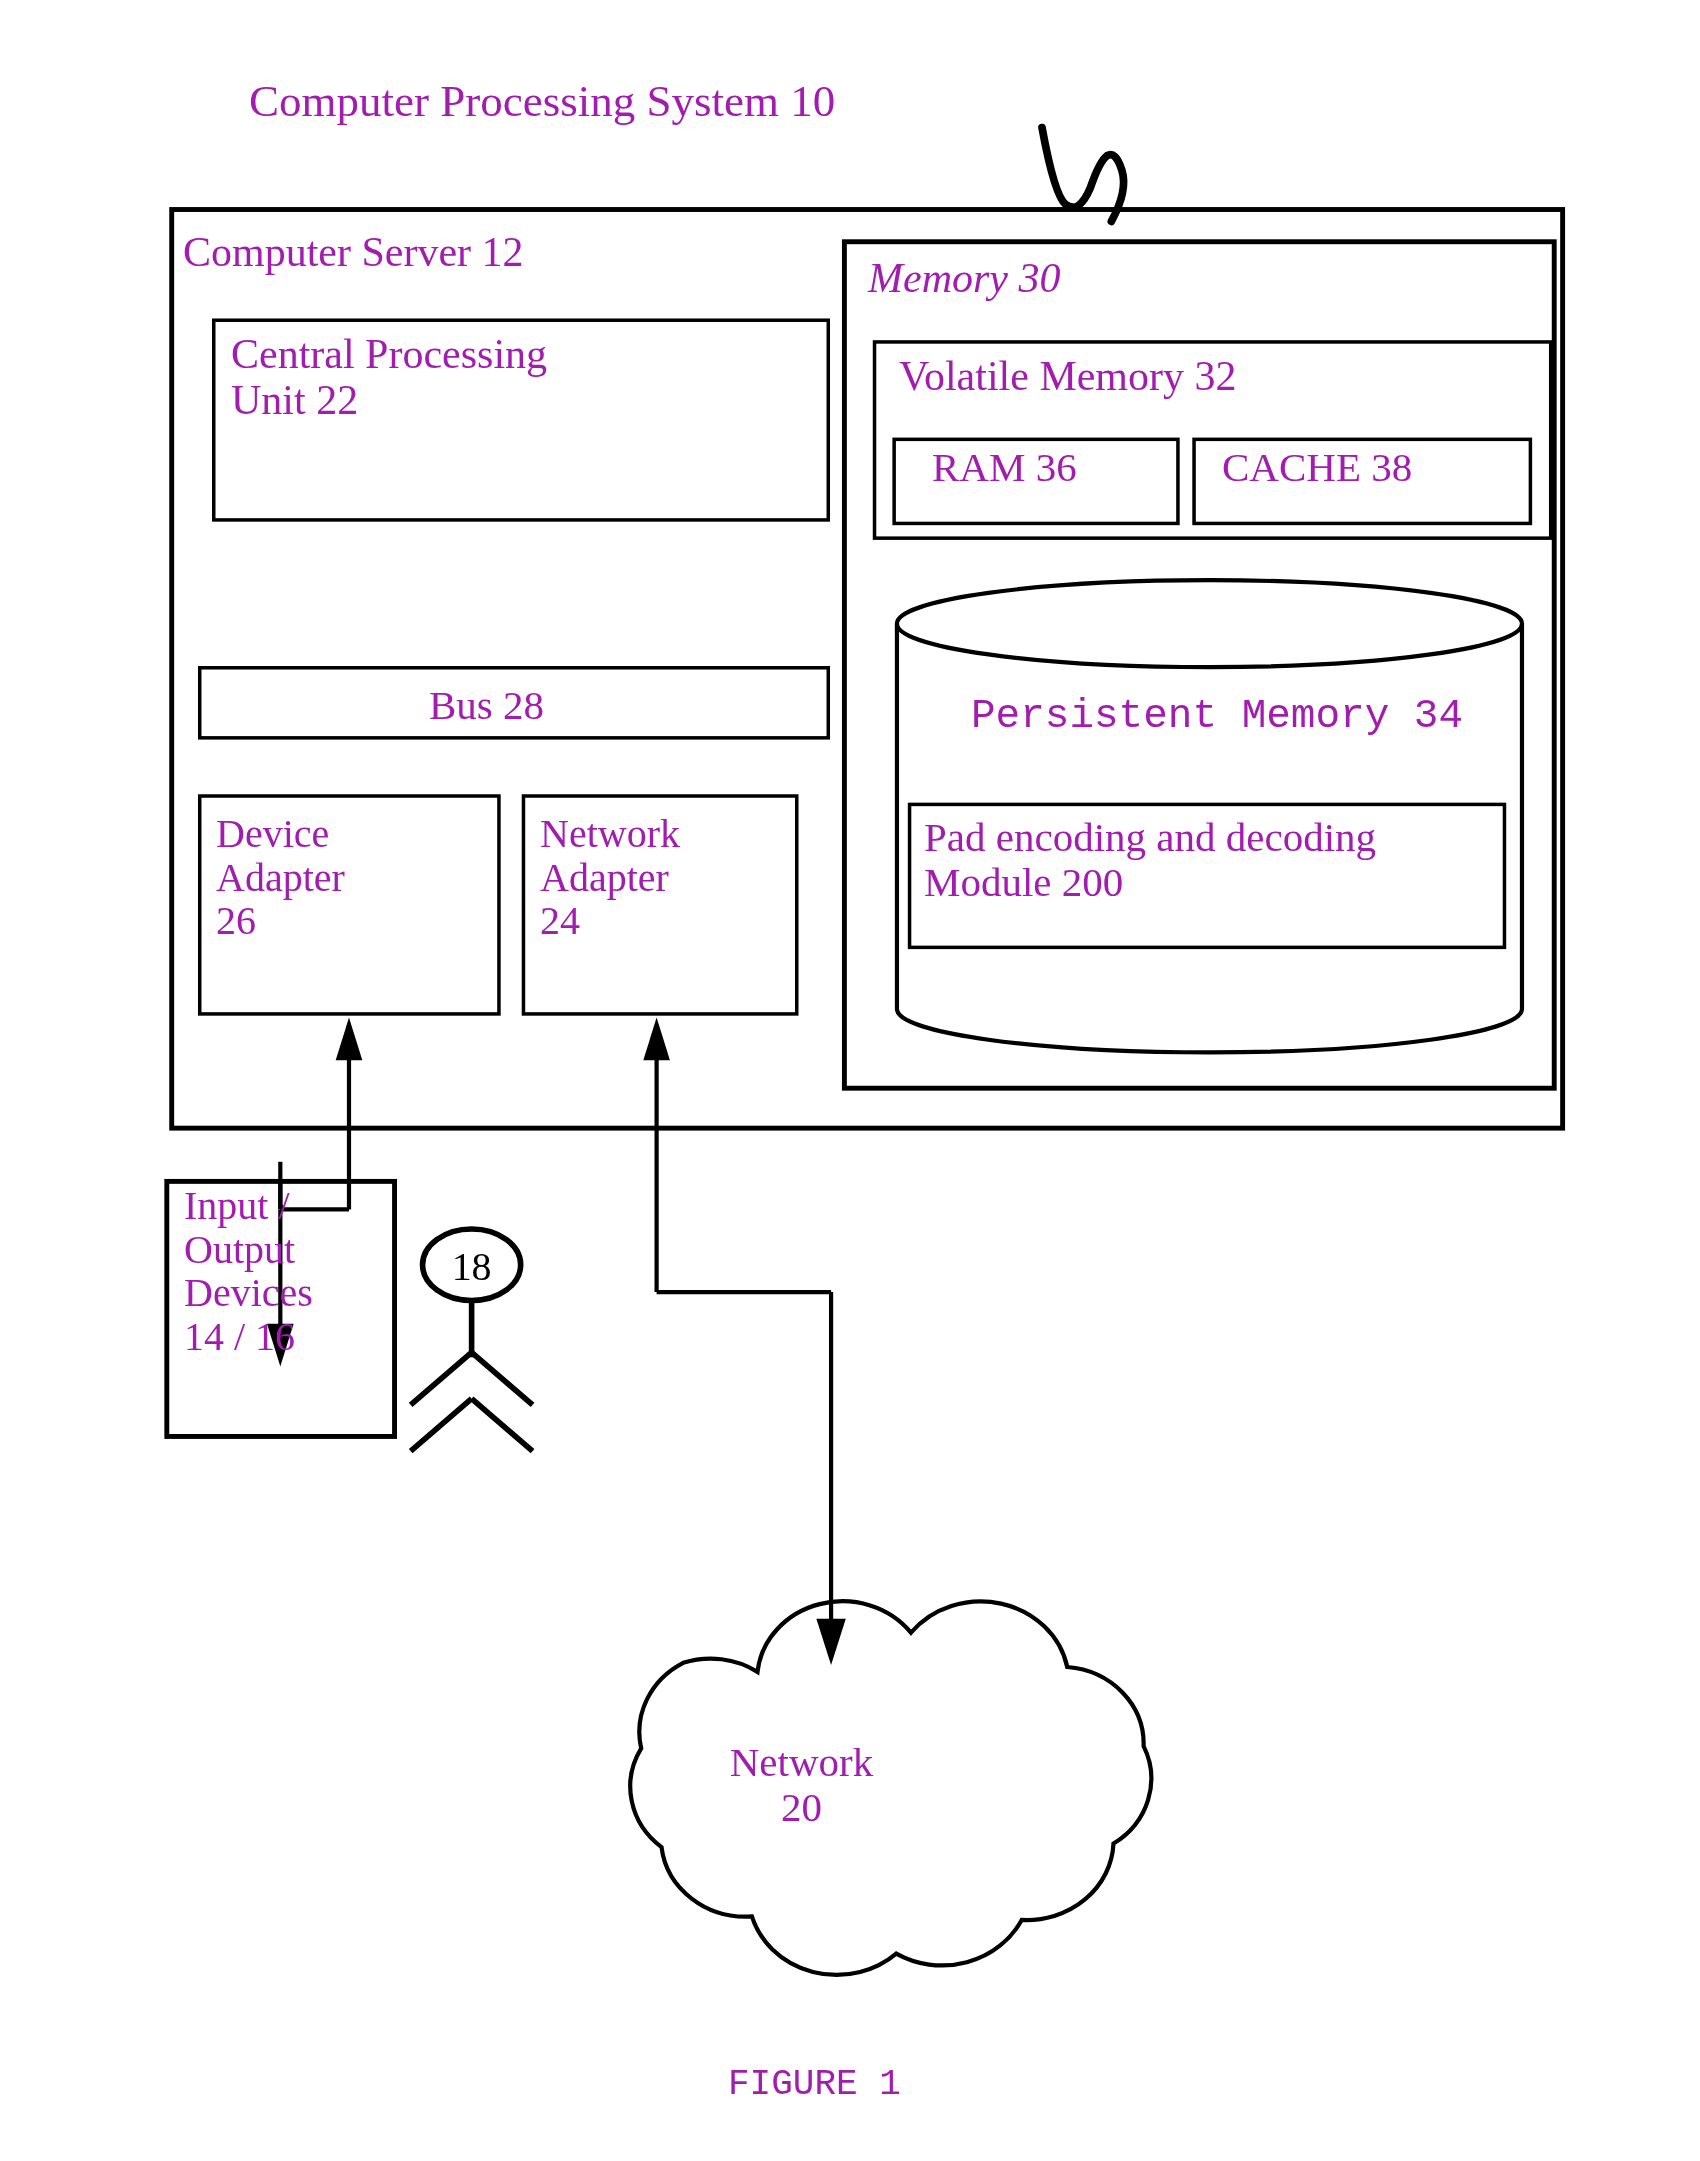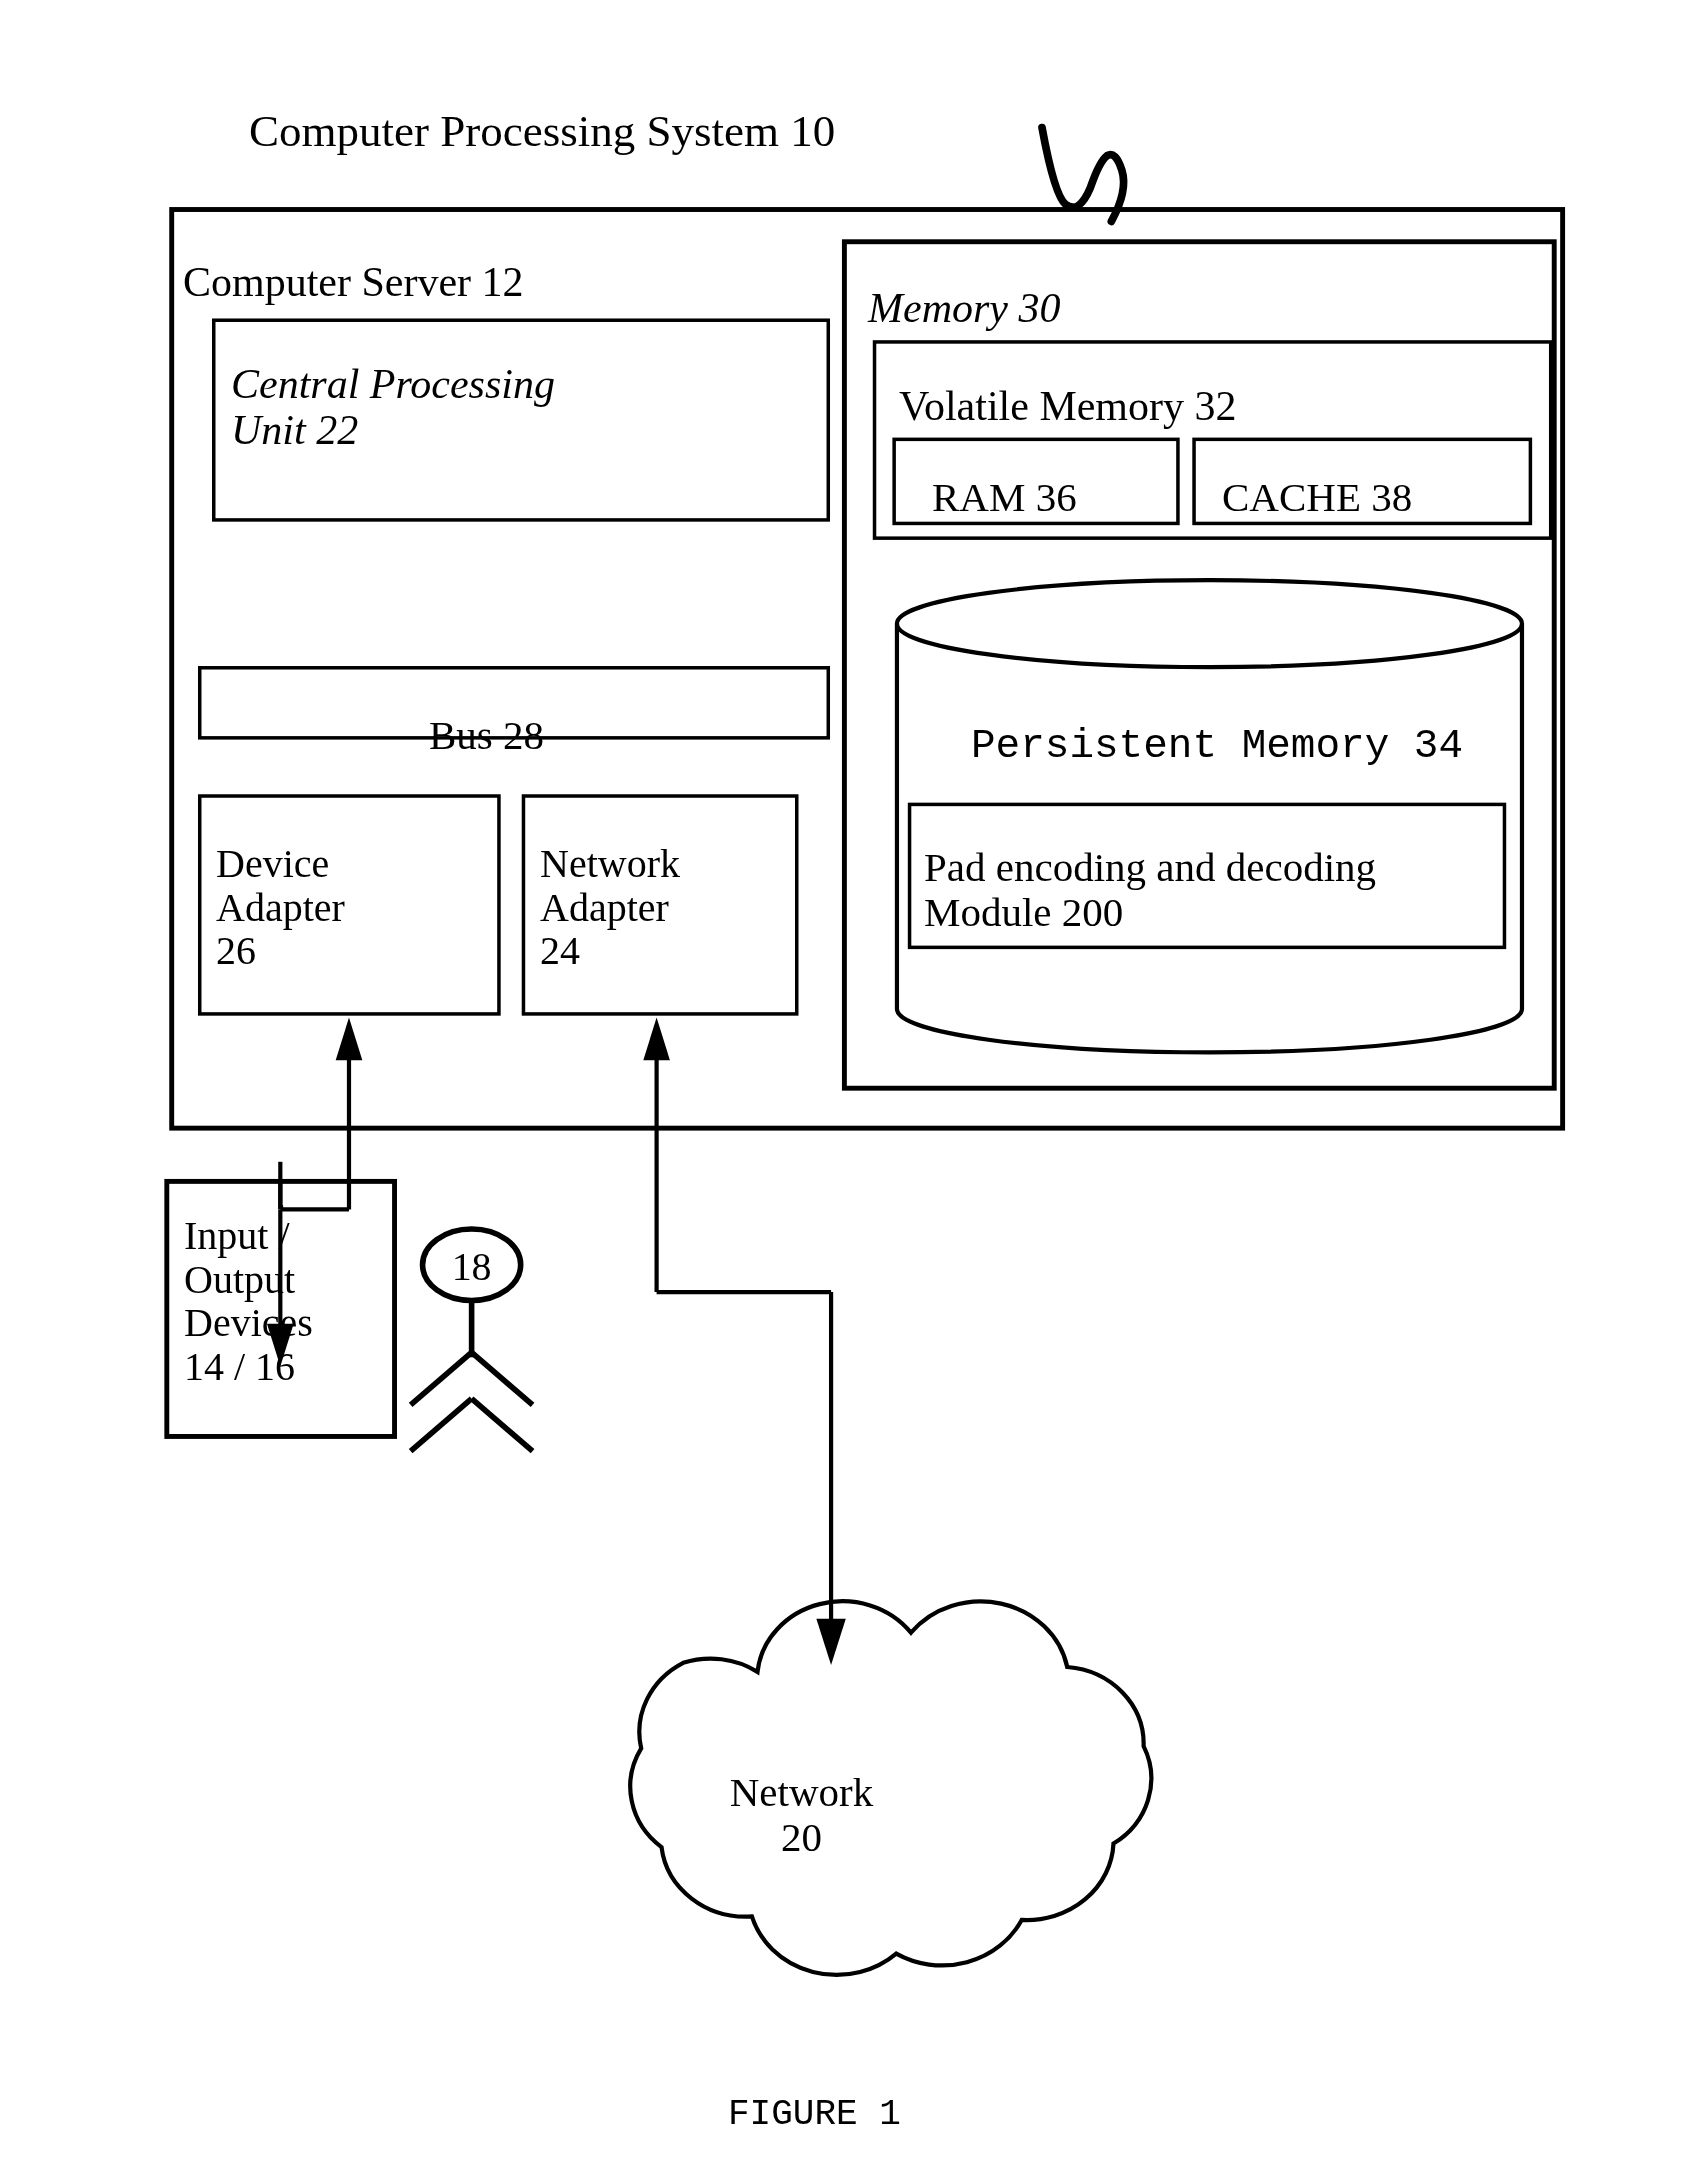--- a/index.html
+++ b/index.html
@@ -69,28 +69,27 @@
     stroke-linecap: butt;
   }
   svg#diagram text {
     fill: #000000;
     font-family: "Liberation Serif", "DejaVu Serif", serif;
     white-space: pre;
   }
   .lbl {
     position: absolute;
     font-family: "Liberation Serif", "DejaVu Serif", serif;
-    color: #000000;
+    color: #a21caf;
     line-height: 1.09;
     white-space: pre;
-    margin-top: 30px;
   }
   .t-title      { left: 249px;  top: 77px;  font-size: 45px; }
   .t-server     { left: 183px;  top: 230px;  font-size: 42px; }
-  .t-cpu        { left: 231px;  top: 332px;  font-size: 42px; font-style: italic; }
+  .t-cpu        { left: 231px;  top: 332px;  font-size: 42px; }
   .t-bus        { left: 429px;  top: 683px;  font-size: 41px; }
   .t-devadp     { left: 216px;  top: 812px; font-size: 40px; }
   .t-netadp     { left: 540px;  top: 812px; font-size: 40px; }
   .t-io         { left: 184px;  top: 1184px; font-size: 40px; }
   .t-memory     { left: 868px; top: 256px;  font-size: 42px; font-style: italic; }
   .t-volatile   { left: 899px; top: 354px;  font-size: 42px; }
   .t-ram        { left: 932px; top: 445px;  font-size: 41px; }
   .t-cache      { left: 1222px; top: 445px;  font-size: 41px; }
   .t-persistent { left: 971px; top: 694px;  font-size: 41px; font-family: Liberation Mono, monospace; }
   .t-pad        { left: 924px; top: 815px; font-size: 41px; }

